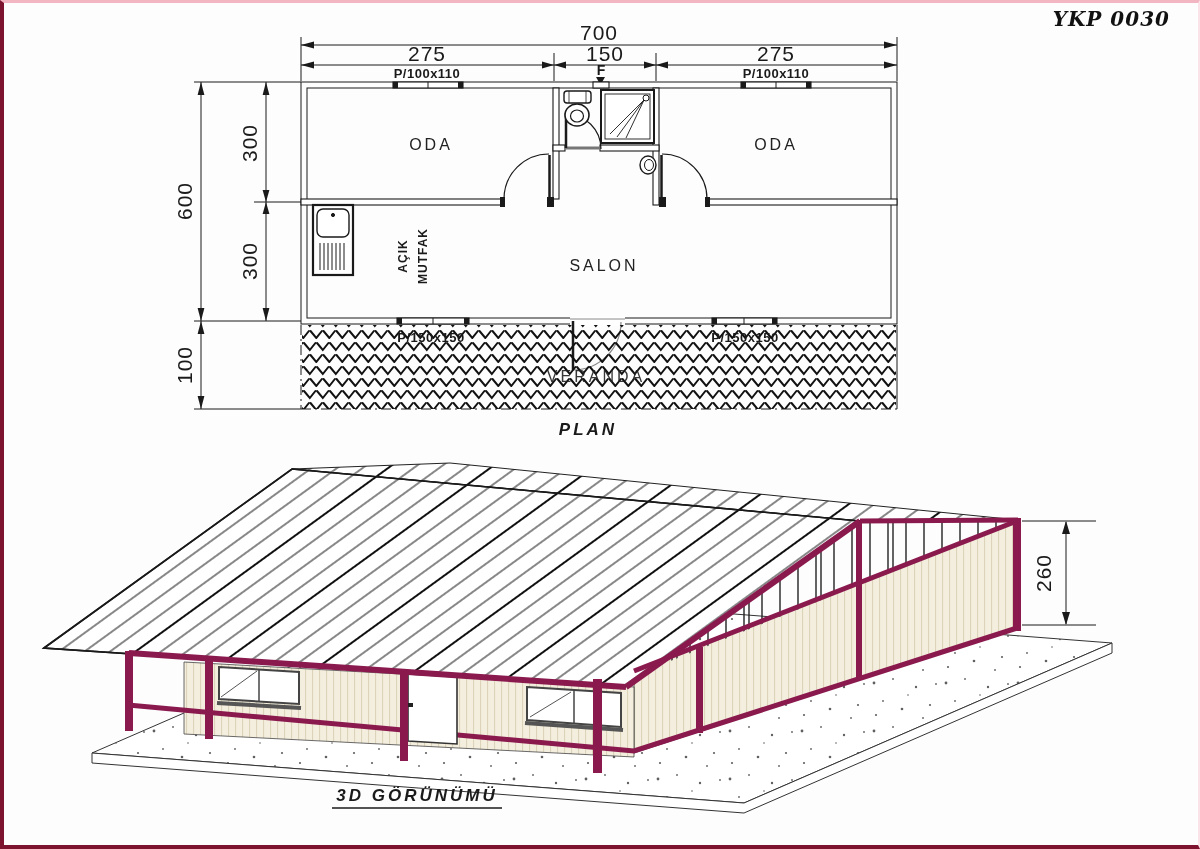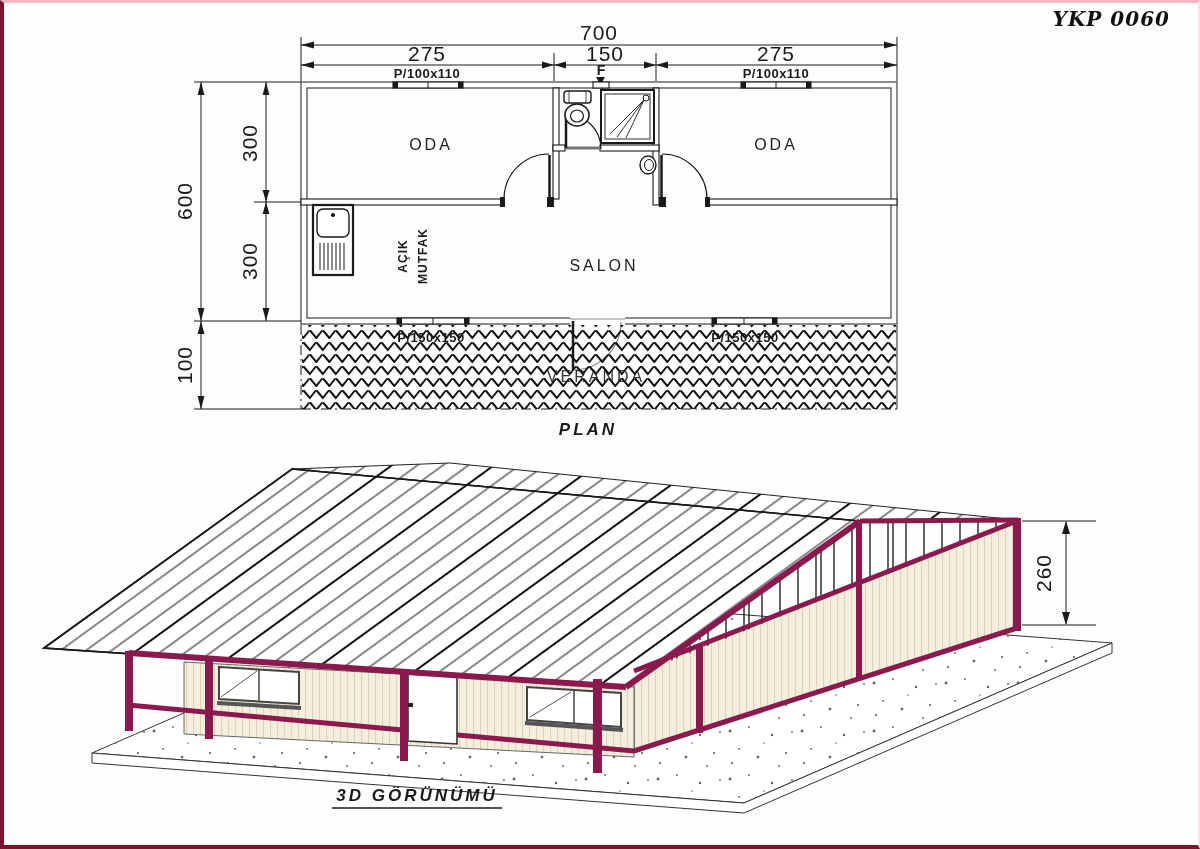--- a/index.html
+++ b/index.html
@@ -29,21 +29,21 @@
   .wall{stroke:#1a1a1a;stroke-width:1.1;fill:#ffffff;}
   .blk{fill:#1a1a1a;}
   .mar{stroke:var(--frame,#8a1a4e);fill:none;}
   .marf{fill:var(--frame,#8a1a4e);}
 </style>
 </head>
 <body>
 
 <div class="page">
 
-  <div class="doc-code">YKP 0060</div>
+  <div class="doc-code">YKP 0030</div>
 
   <svg width="1200" height="842" viewBox="0 0 1200 842">
     <defs>
       <pattern id="roofHatch" width="120" height="60" patternUnits="userSpaceOnUse" patternTransform="rotate(-36)">
         <line x1="0" y1="2" x2="120" y2="2" stroke="#111" stroke-width="2.1"></line>
         <line x1="0" y1="17" x2="120" y2="17" stroke="#111" stroke-width="1.1"></line>
         <line x1="0" y1="32" x2="120" y2="32" stroke="#111" stroke-width="1.1"></line>
         <line x1="0" y1="47" x2="120" y2="47" stroke="#111" stroke-width="1.1"></line>
       </pattern>
       <pattern id="verHatch" width="26" height="24" patternUnits="userSpaceOnUse">

